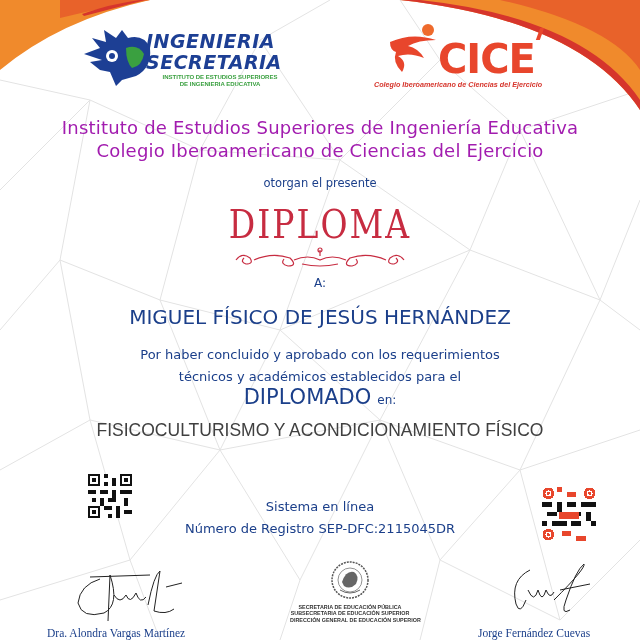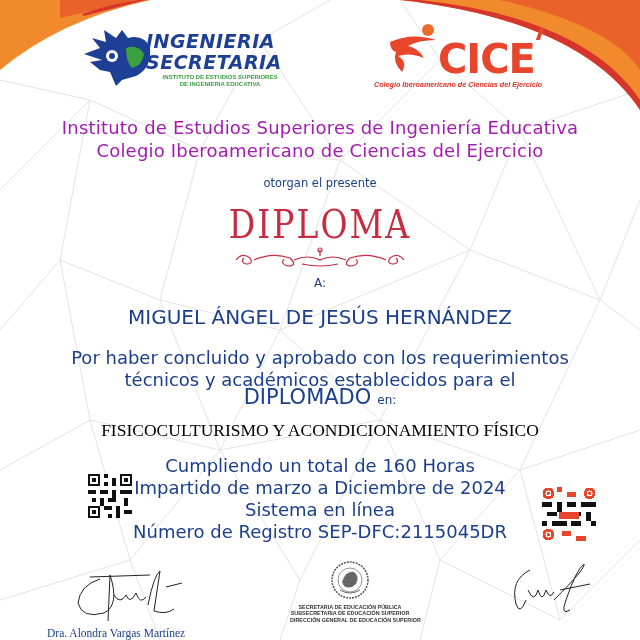--- a/index.html
+++ b/index.html
@@ -40,30 +40,30 @@
   }
   .logo-cice .sub {
     position: absolute; left: 2px; top: 62px; width: 186px;
     font-size: 7.2px; font-style: italic; font-weight: bold; color: #d6352c; white-space: nowrap;
   }
 
   .center { position: absolute; left: 0; width: 640px; text-align: center; white-space: nowrap; }
   .inst {
     font-family: "DejaVu Sans", sans-serif; color: #a21caf; font-size: 18px; letter-spacing: 0.2px;
   }
-  .small-blue { color: #1b3f8a; font-size: 18px; font-family: "DejaVu Sans", sans-serif; }
+  .small-blue { color: #1b3f8a; font-size: 13px; font-family: "DejaVu Sans", sans-serif; }
   .diploma {
     font-family: "DejaVu Serif", serif; color: #c72c41; font-size: 33px; letter-spacing: 2px;
     transform: scaleY(1.18); transform-origin: top;
   }
   .name { color: #1b3f8a; font-size: 20px; font-family: "DejaVu Sans", sans-serif; }
   .diplomado-line { color: #1b3f8a; font-family: "DejaVu Sans", sans-serif; }
   .diplomado { font-size: 21px; }
   .en { font-size: 12px; margin-left: 6px; }
-  .program { color: #000000; font-size: 17.5px; font-family: Liberation Serif, serif; }
+  .program { color: #404040; font-size: 17.5px; font-family: Liberation Sans, sans-serif; }
 
   .qr { position: absolute; }
   .seal { position: absolute; left: 290px; top: 560px; width: 120px; text-align: center; }
   .seal .lines div {
     font-size: 5.4px; font-weight: bold; color: #333; line-height: 6.3px; white-space: nowrap;
   }
   .sig { position: absolute; }
   .sig-name {
     position: absolute; color: #1b3f8a; font-size: 11.5px; font-family: Liberation Serif, serif;
     white-space: nowrap;
@@ -156,32 +156,30 @@
       <path d="M22 14 Q40 6 58 12 Q66 20 56 20 Q48 18 52 13"></path>
       <path d="M62 14 Q76 8 88 14 Q100 8 114 14"></path>
       <path d="M172 14 Q166 6 158 12 Q154 18 162 18 Q168 16 164 12"></path>
       <path d="M154 14 Q136 6 118 12 Q110 20 120 20 Q128 18 124 13"></path>
       <path d="M70 18 Q88 22 106 18"></path>
     </g>
   </svg>
 
   <div class="center small-blue" style="top:276px;font-size:12px">A:</div>
 
-  <div class="center name" style="top:305px">MIGUEL ÁNGEL DE JESÚS HERNÁNDEZ</div>
+  <div class="center name" style="top:305px">MIGUEL FÍSICO DE JESÚS HERNÁNDEZ</div>
 
   <div class="center small-blue" style="top:347px">Por haber concluido y aprobado con los requerimientos</div>
   <div class="center small-blue" style="top:369px">técnicos y académicos establecidos para el</div>
   <div class="center diplomado-line" style="top:385px">
     <span class="diplomado">DIPLOMADO</span><span class="en">en:</span>
   </div>
 
   <div class="center program" style="top:420px">FISICOCULTURISMO Y  ACONDICIONAMIENTO FÍSICO</div>
 
-  <div class="center small-blue" style="top:455px">Cumpliendo un total de 160 Horas</div>
-  <div class="center small-blue" style="top:477px">Impartido de marzo a Diciembre de 2024</div>
   <div class="center small-blue" style="top:499px">Sistema en línea</div>
   <div class="center small-blue" style="top:521px">Número de Registro SEP-DFC:2115045DR</div>
 
   <svg class="qr" style="left:88px;top:474px" width="44" height="44" viewBox="0 0 11 11" shape-rendering="crispEdges">
     <rect width="11" height="11" fill="#fff"></rect>
     <g fill="#111">
       <rect x="0" y="0" width="3" height="3"></rect>
         <rect x="0.6" y="0.6" width="1.8" height="1.8" fill="#fff"></rect>
         <rect x="1" y="1" width="1" height="1"></rect>
       <rect x="8" y="0" width="3" height="3"></rect>
@@ -267,14 +265,15 @@
   </div>
 
   <svg class="sig" style="left:490px;top:560px" width="110" height="70" viewBox="0 0 110 70">
     <g stroke="#222" stroke-width="1" fill="none">
       <path d="M40 10 Q20 20 26 44 Q30 56 36 40"></path>
       <path d="M38 30 Q44 44 48 30 Q52 44 56 30 Q60 40 64 32"></path>
       <path d="M64 40 Q96 8 94 4 Q86 10 76 40 Q70 56 80 50"></path>
       <path d="M70 30 L100 24"></path>
     </g>
   </svg>
+  <div class="sig-name" style="left:478px;top:627px">Jorge Fernández Cuevas</div>
 
 </div>
 
 </body></html>

